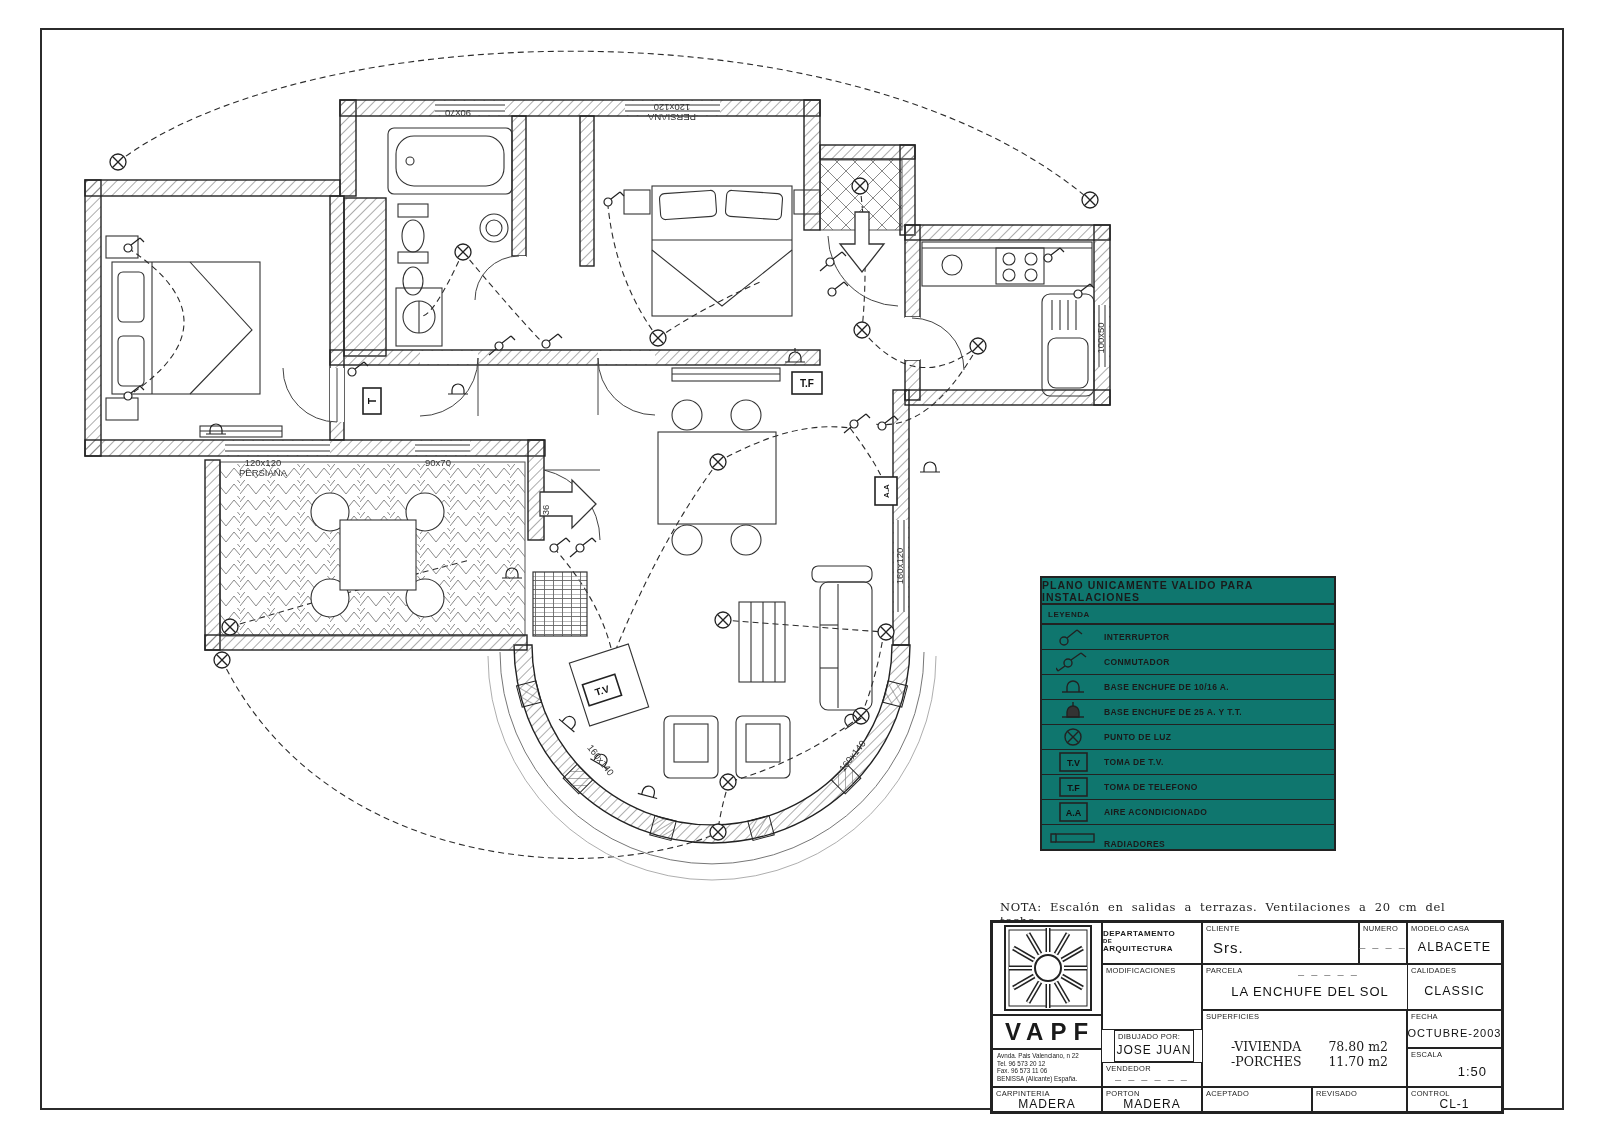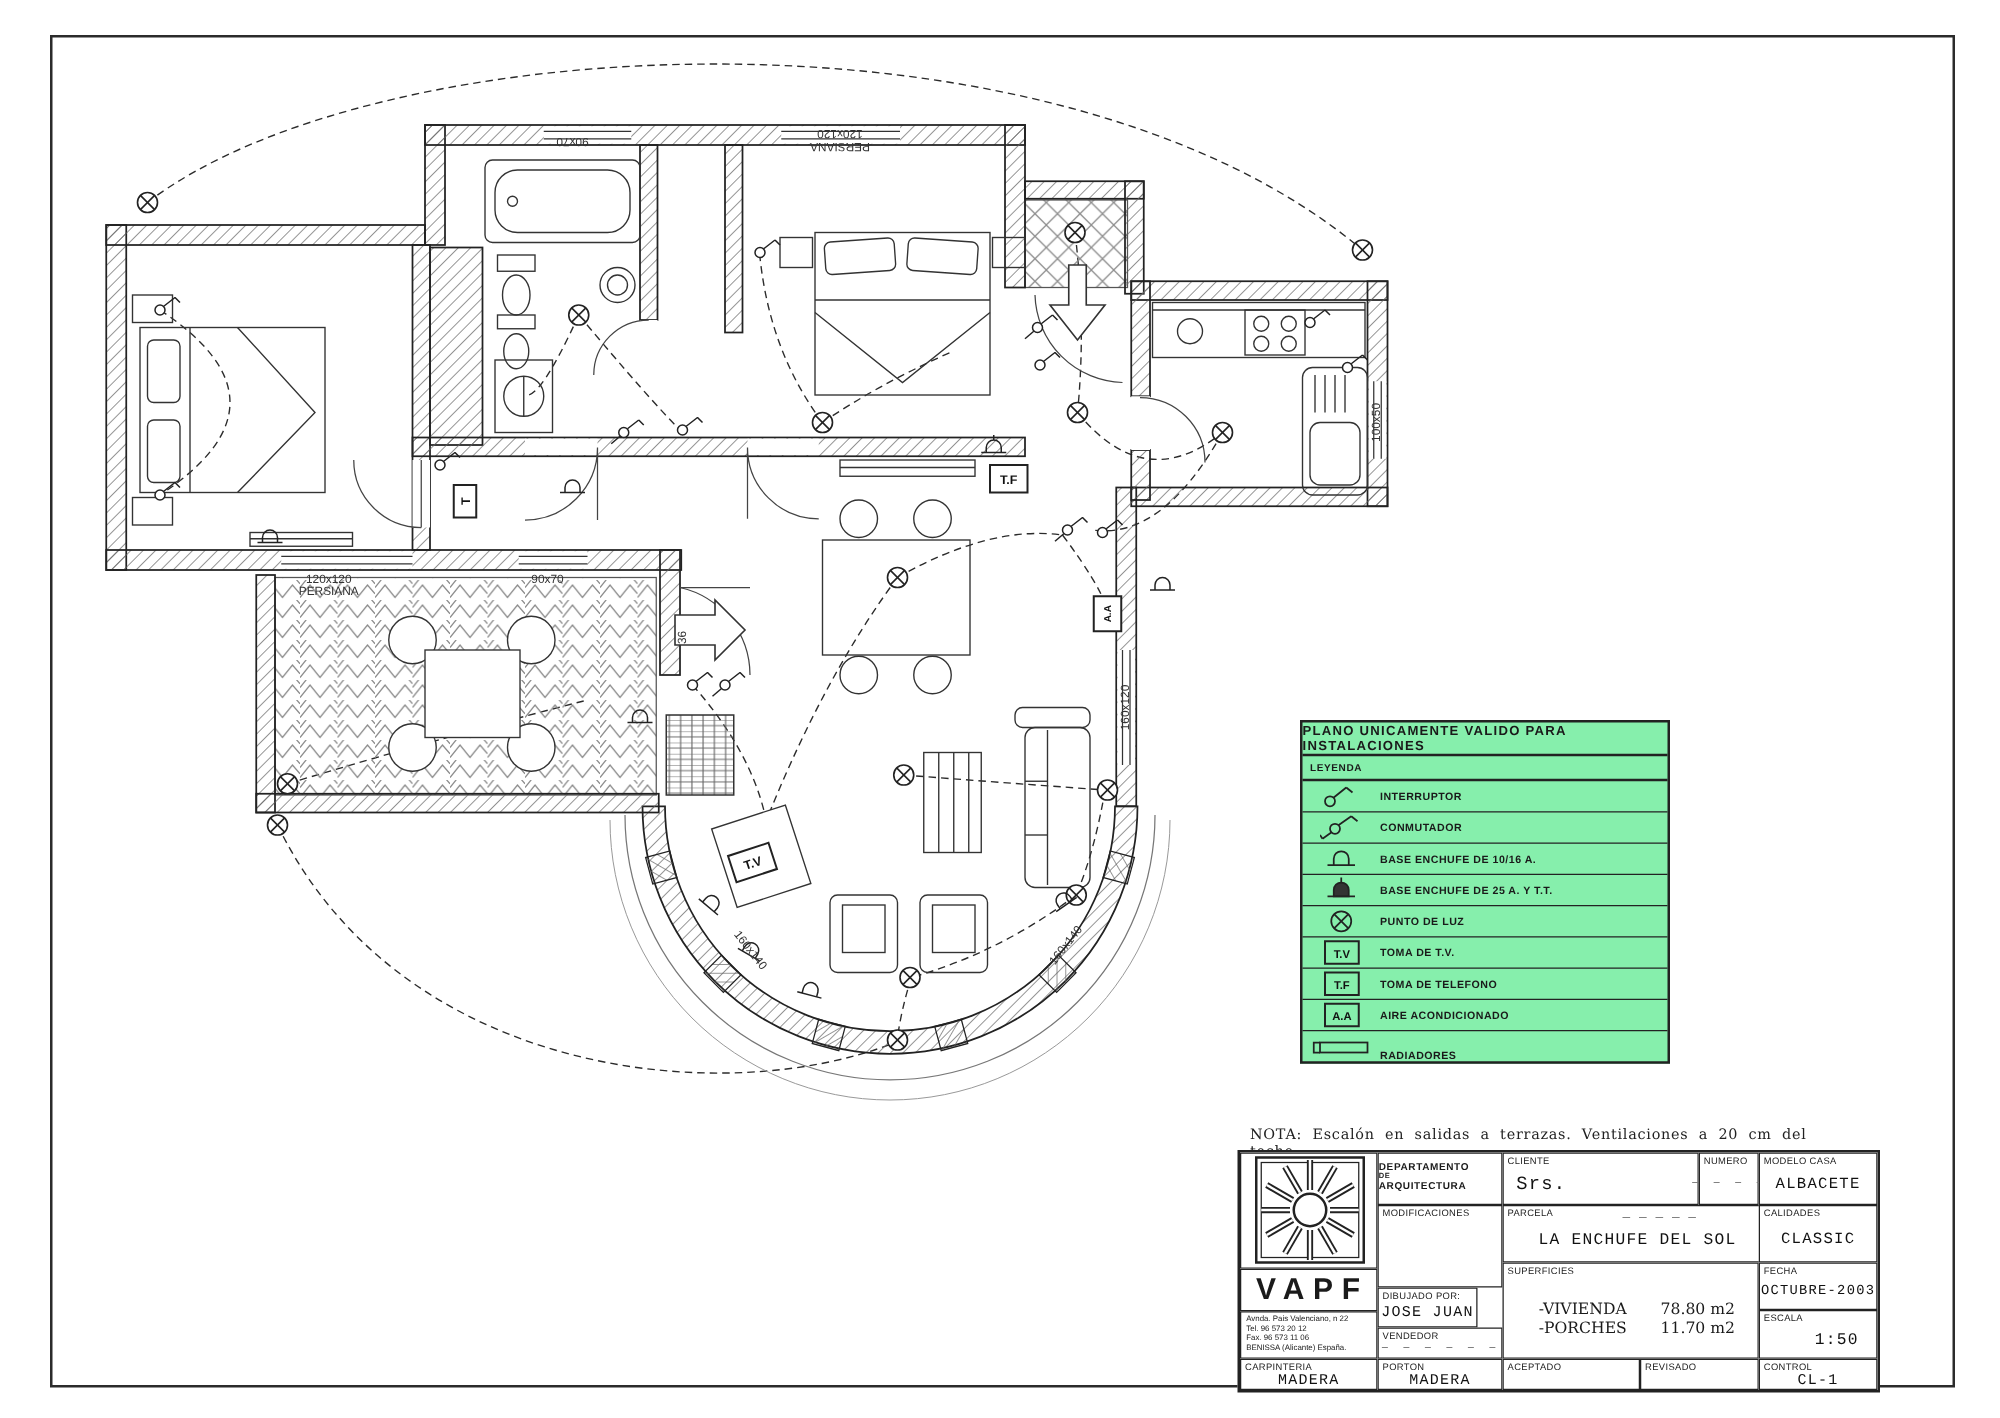--- a/index.html
+++ b/index.html
@@ -1,41 +1,41 @@
 <!DOCTYPE html>
 <html><head>
 <meta charset="utf-8">
 <style>
   html,body{margin:0;padding:0;background:#fff;}
   .sheet{position:relative;width:1600px;height:1134px;background:#fff;overflow:hidden;
          font-family:"Liberation Sans",sans-serif;color:#1a1a1a;}
   .frame{position:absolute;left:40px;top:28px;width:1520px;height:1078px;border:2px solid #2b2b2b;}
   svg text{font-family:"Liberation Sans",sans-serif;}
   
-  .legend{position:absolute;left:1040px;top:576px;width:292px;border:2px solid #222;background:#86efac;}
+  .legend{position:absolute;left:1040px;top:576px;width:292px;border:2px solid #222;background:#0f766e;}
   .legend-title{height:25px;display:flex;align-items:center;justify-content:center;
     font-size:10.5px;font-weight:bold;letter-spacing:1px;border-bottom:2px solid #222;}
   .legend-sub{height:18px;display:flex;align-items:center;padding-left:6px;
     font-size:8px;font-weight:bold;letter-spacing:.5px;border-bottom:2px solid #222;}
   .legend-row{height:24px;display:flex;align-items:center;border-bottom:1.5px solid #222;}
   .legend-row:last-child{border-bottom:none;align-items:flex-end;}
   .legend-ic{width:62px;display:flex;align-items:center;justify-content:center;}
   .legend-lb{font-size:8.5px;font-weight:bold;letter-spacing:.4px;}
   .accbox{position:absolute;left:1040px;top:856px;width:292px;height:26px;border:2px solid #222;
     display:flex;align-items:center;justify-content:center;background:#fff;
     font-family:"DejaVu Serif",serif;font-size:12.5px;letter-spacing:1px;word-spacing:8px;}
   .nota{position:absolute;left:1000px;top:900px;width:480px;border-bottom:1.2px solid #555;
     padding-bottom:3px;font-family:"DejaVu Serif",serif;font-size:11.5px;letter-spacing:.6px;
     word-spacing:4px;color:#222;}
   
   .tb{position:absolute;left:990px;top:920px;width:510px;height:190px;border:2.5px solid #222;background:#fff;}
   .cell{position:absolute;border:1.4px solid #222;background:#fff;box-sizing:border-box;}
   .lbl{position:absolute;top:1px;left:3px;font-size:7.5px;letter-spacing:.3px;color:#222;white-space:nowrap;}
   .val{position:absolute;left:0;right:0;top:8px;bottom:0;display:flex;align-items:center;justify-content:center;
-    font-family:Liberation Mono, monospace;font-size:13px;letter-spacing:1px;color:#111;white-space:nowrap;}
+    font-family:Liberation Sans, sans-serif;font-size:13px;letter-spacing:1px;color:#111;white-space:nowrap;}
   .dash{color:#777;font-size:11px;letter-spacing:2px;}
   .addr{font-size:6.3px;line-height:7.5px;color:#222;padding:2px 0 0 4px;}
   .vapfword{display:flex;align-items:center;justify-content:center;height:100%;
     font-weight:bold;font-size:24px;letter-spacing:7px;padding-left:6px;}
   .deptline{text-align:left;font-size:8px;font-weight:bold;letter-spacing:.5px;line-height:9px;}
   .deptsmall{font-size:6px;line-height:6px;}
 </style>
 </head>
 <body>
 
@@ -637,21 +637,21 @@
     <div class="cell" style="left:110px;top:0;width:100px;height:42px;">
       <div style="padding-top:6px;">
         <div class="deptline">DEPARTAMENTO</div>
         <div class="deptline deptsmall">DE</div>
         <div class="deptline">ARQUITECTURA</div>
       </div>
     </div>
     <div class="cell" style="left:110px;top:42px;width:100px;height:66px;">
       <span class="lbl">MODIFICACIONES</span>
     </div>
-    <div class="cell" style="left:110px;top:108px;width:80px;height:32px;">
+    <div class="cell" style="left:122px;top:108px;width:80px;height:32px;">
       <span class="lbl">DIBUJADO POR:</span>
       <div class="val" style="font-size:12px;">JOSE JUAN</div>
     </div>
     <div class="cell" style="left:110px;top:140px;width:100px;height:25px;">
       <span class="lbl">VENDEDOR</span>
       <div class="val dash">– – – – – –</div>
     </div>
 
     <div class="cell" style="left:210px;top:0;width:157px;height:42px;">
       <span class="lbl">CLIENTE</span>

